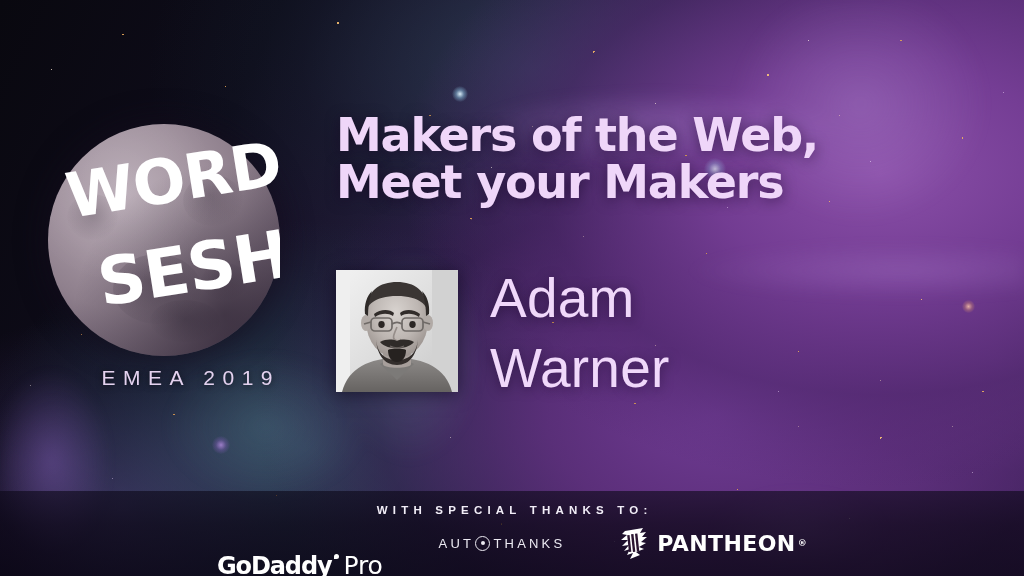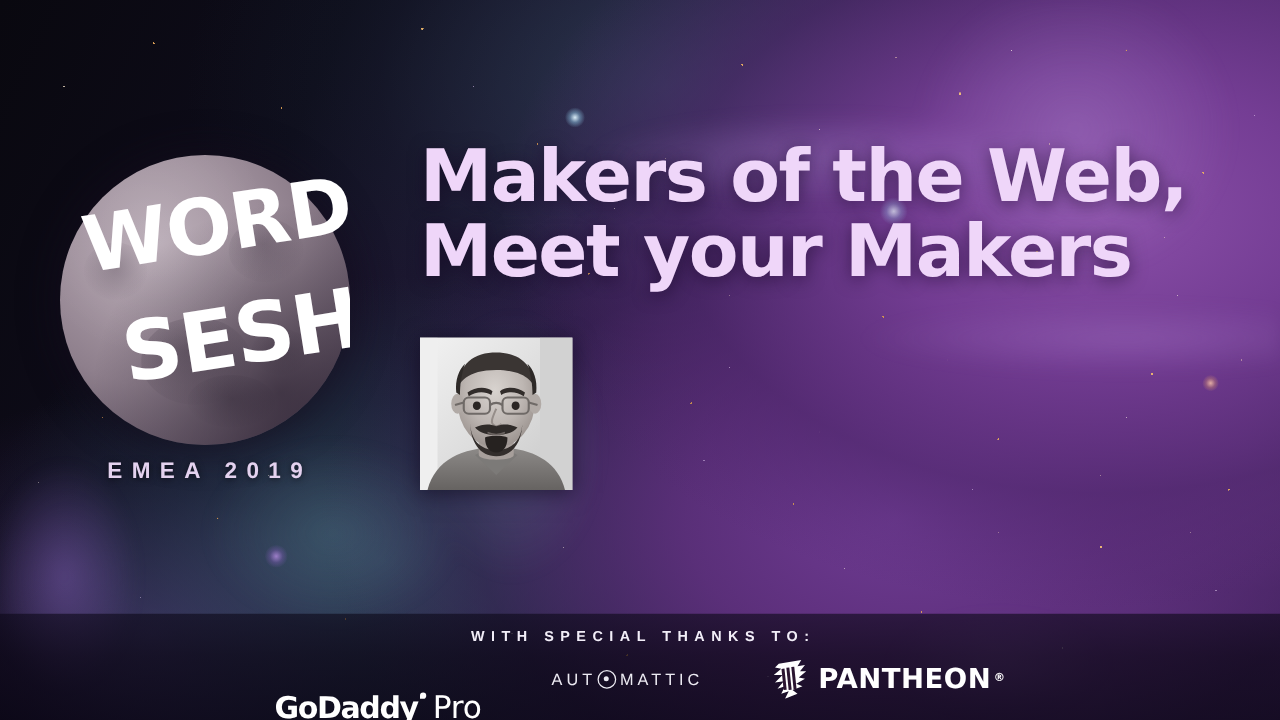--- a/index.html
+++ b/index.html
@@ -169,39 +169,39 @@
     font-family:"DejaVu Sans", sans-serif;
     font-weight:700;
     fill:#fff;
     letter-spacing:-1px;
   }
 
   #emea-year{
     position:absolute;
     left:48px; top:366px;
     width:232px;
-    text-align:center;
+    text-align:right;
     color:#e4d2ef;
-    font-size:18px;
-    font-weight:700;
+    font-size:21px;
+    font-weight:400;
     letter-spacing:7.5px;
     text-indent:7.5px;
     font-family:"Liberation Sans", sans-serif;
     text-shadow:0 1px 6px rgba(0,0,0,.6);
   }
 
   
   #session-title{
     position:absolute;
     left:336px; top:112px;
     width:660px;
     color:#efd6f9;
     font-family:"DejaVu Sans", sans-serif;
     font-weight:700;
-    font-size:58px;
+    font-size:46px;
     line-height:1.03;
     letter-spacing:-1.2px;
     text-shadow:0 2px 14px rgba(20,6,34,.55);
   }
   #session-title .tline{ display:block; white-space:nowrap; }
 
   
   #speaker-block{
     position:absolute;
     left:336px; top:270px;
@@ -393,37 +393,41 @@
         <path d="M61 57 C58 64 56 68 59 70 C61 71.5 64 71 65 69" fill="none" stroke="#968e8a" stroke-width="1.6"></path>
 
         <path d="M44 72 C50 69 56 69 61 71 C66 69 72 69 78 72 C74 77 67 78 61 78 C55 78 48 77 44 72 Z" fill="#2f2b29"></path>
         <path d="M40 66 C40 84 48 95 61 95 C74 95 82 84 82 66 C82 82 74 90 61 90 C48 90 40 82 40 66 Z" fill="#332e2c"></path>
         <path d="M52 80 C55 78 67 78 70 80 C70 88 66 92 61 92 C56 92 52 88 52 80 Z" fill="#262220"></path>
 
         <path d="M54 76 C58 78 64 78 68 76" fill="none" stroke="#6b6461" stroke-width="1.2"></path>
       </svg>
     </div>
 
+    <div id="speaker-name">
+      <span class="nline">Adam</span>
+      <span class="nline">Warner</span>
+    </div>
   </div>
 
   <div id="sponsor-band"></div>
 
   <div id="thanks-label">WITH SPECIAL THANKS TO:</div>
 
   <div id="sponsor-row">
 
     <div class="logo-godaddy">
       <span class="gd-mark">GoDaddy</span>
       <span class="gd-pro">Pro</span>
     </div>
 
     <div class="logo-automattic">
       <span>AUT</span>
       <span class="am-o"></span>
-      <span>MATTIC</span>
+      <span>THANKS</span>
     </div>
 
     <div class="logo-pantheon">
       <svg width="27" height="31" viewBox="0 0 27 31">
         <path d="M4 3 L22 0 L19 5 L25 4 L21 9 L26 9 L20 14 L25 15 L18 19 L23 21 L15 24 L19 27 L9 31 L12 25 L6 27 L9 21 L3 23 L8 17 L1 18 L7 12 L0 12 L6 7 L1 6 Z" fill="#ffffff"></path>
         <g fill="#2a1430">
           <rect x="7" y="7" width="2.4" height="17" transform="rotate(-6 8 15)"></rect>
           <rect x="11" y="6" width="2.4" height="18" transform="rotate(-6 12 15)"></rect>
           <rect x="15" y="5.5" width="2.4" height="18" transform="rotate(-6 16 15)"></rect>
         </g>

